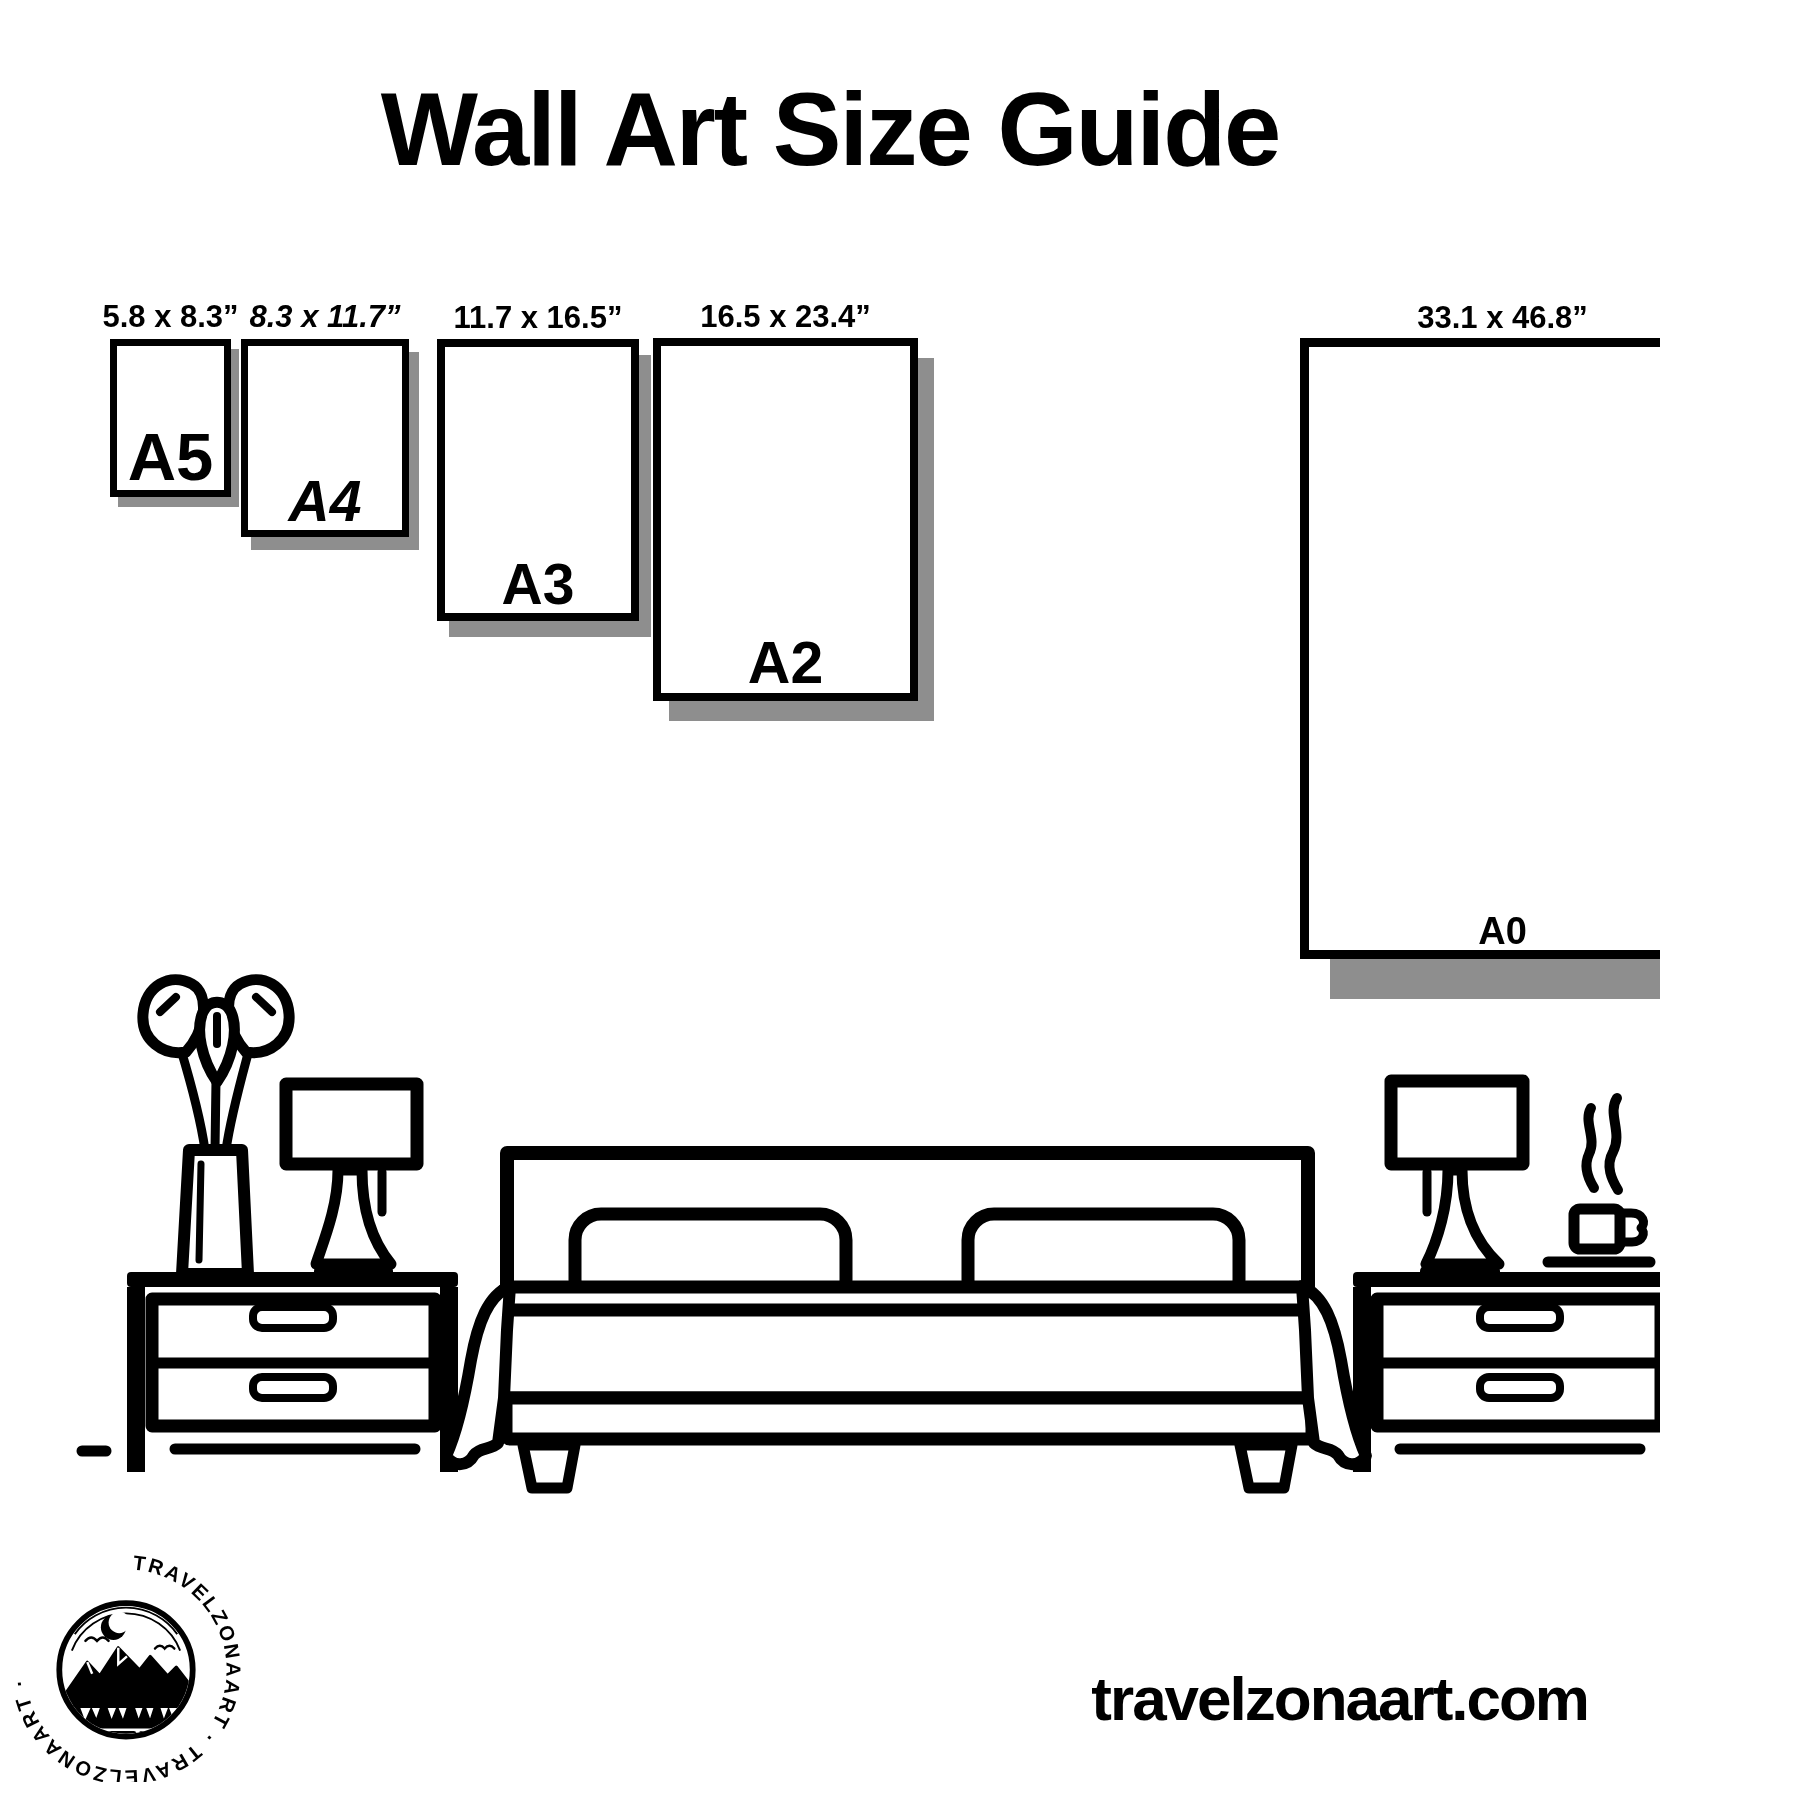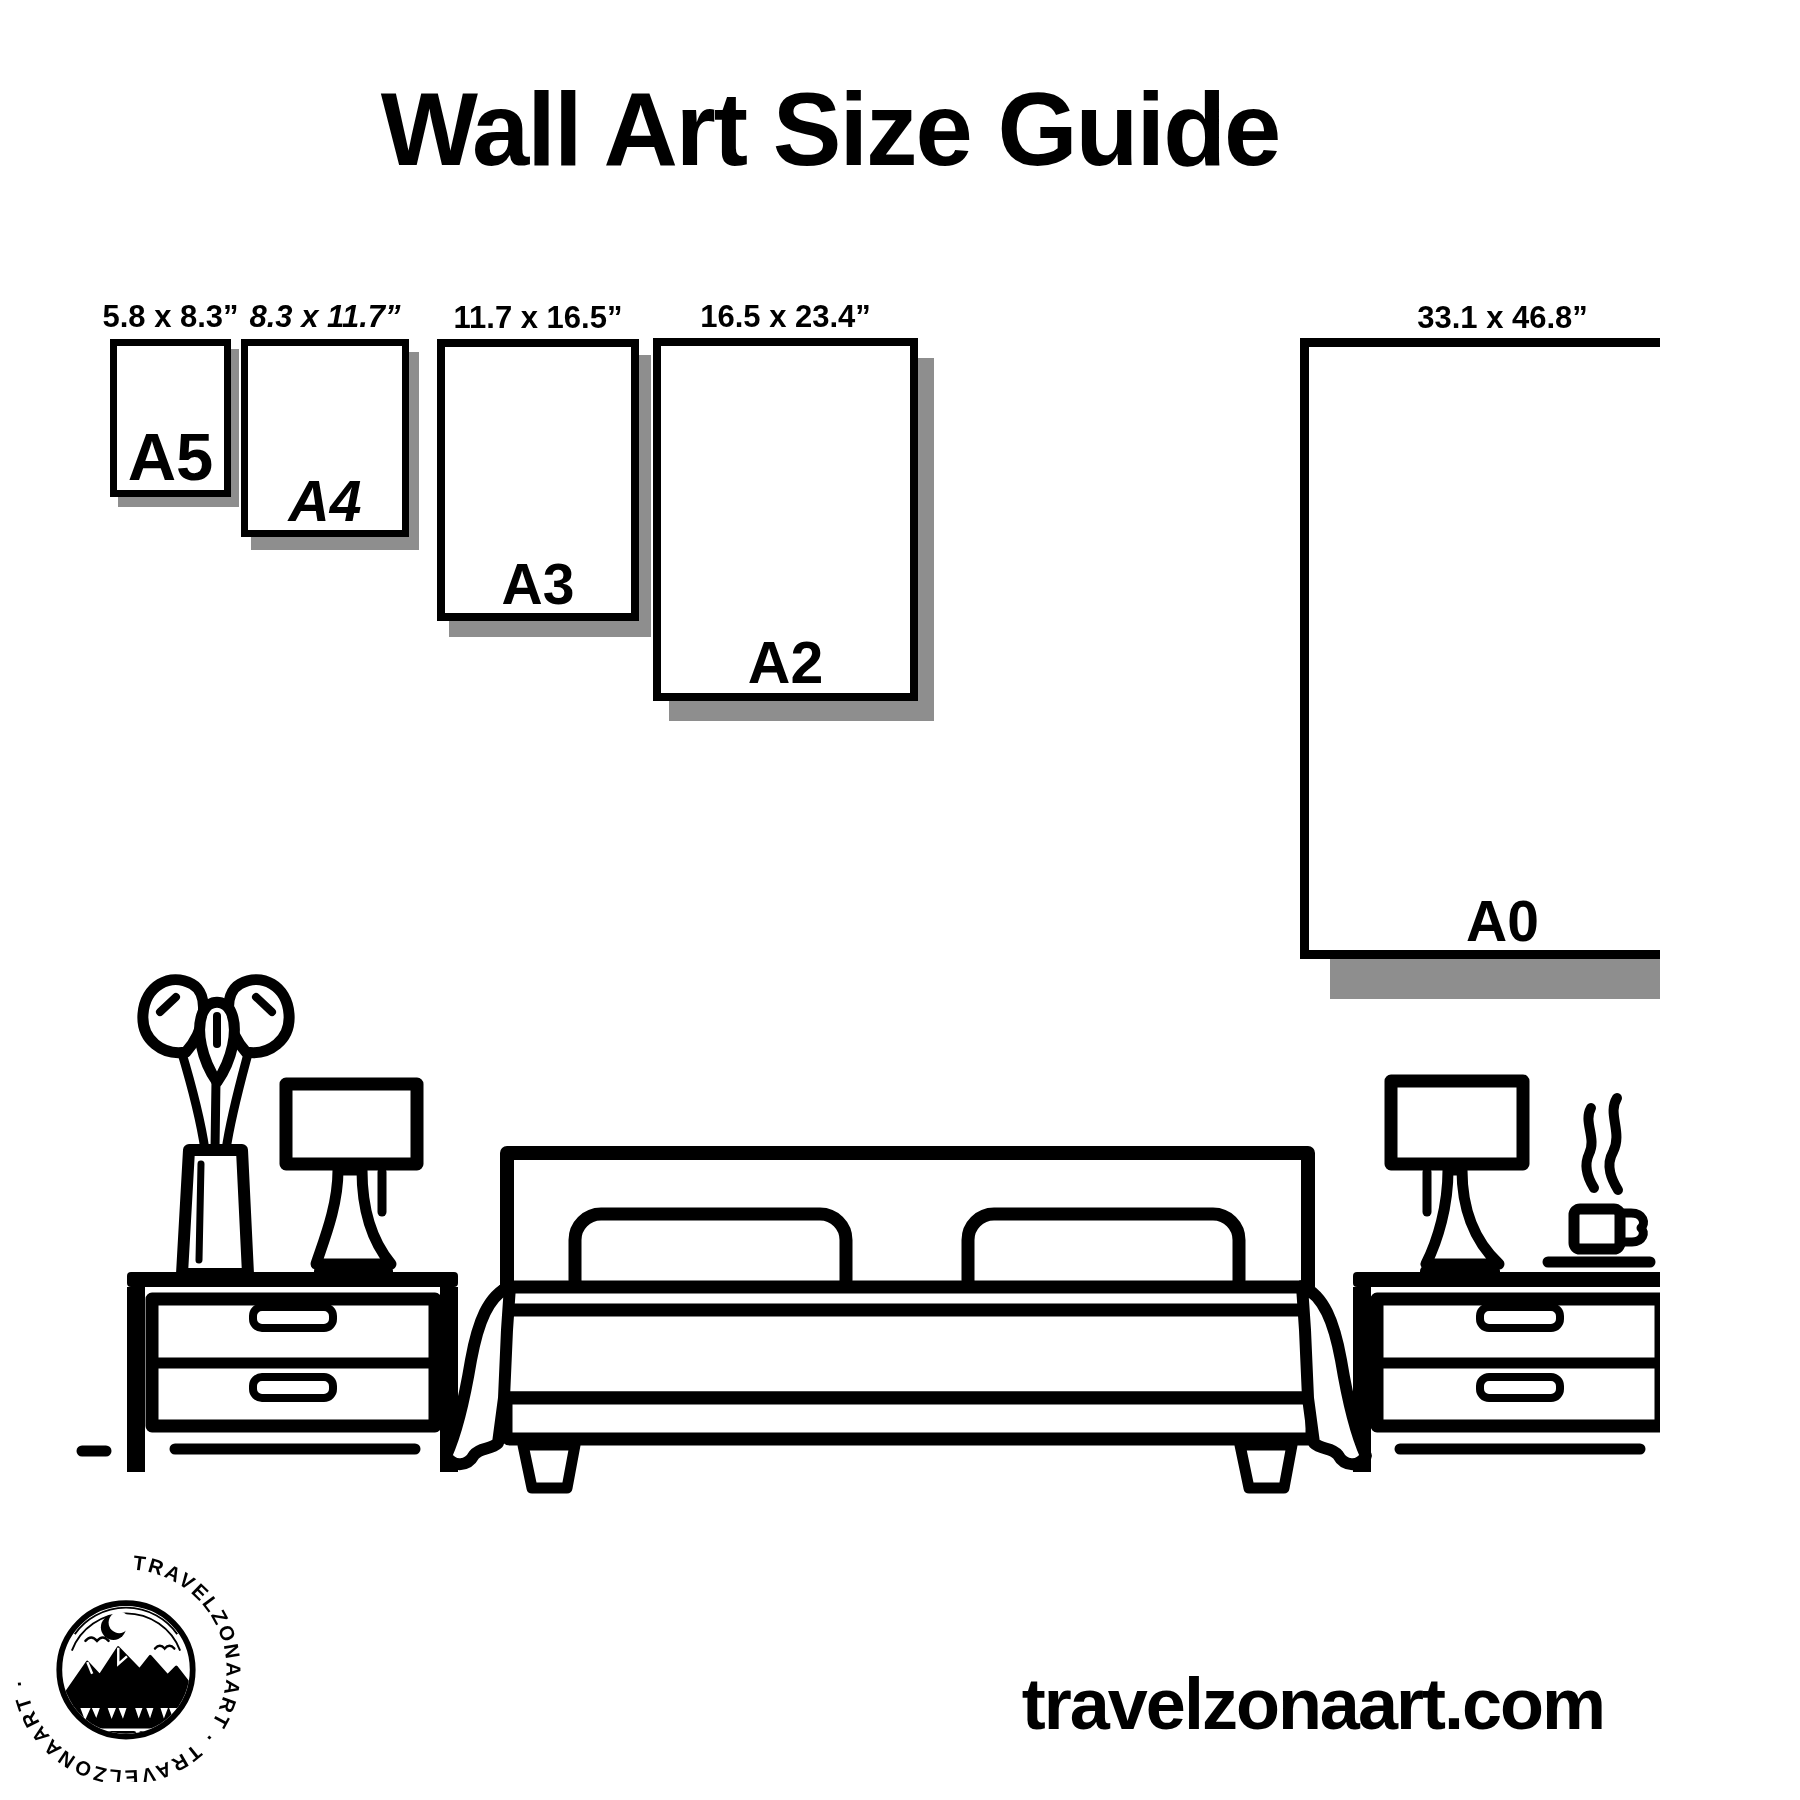--- a/index.html
+++ b/index.html
@@ -26,22 +26,22 @@
     position:absolute;left:50%;bottom:calc(100% + 11px);transform:translateX(-50%);
     white-space:nowrap;font-size:31px;font-weight:700;letter-spacing:0px;
   }
   .scene{position:absolute;left:40px;top:960px;width:1720px;height:540px;color:var(--ink);}
   .scene .ln{stroke:currentColor;stroke-linecap:round;stroke-linejoin:round;fill:none;}
   .scene .outl{stroke:currentColor;stroke-linejoin:round;fill:var(--paper);}
   .scene .solid{fill:currentColor;stroke:none;}
   .logo{position:absolute;left:10px;top:1550px;width:232px;height:232px;color:var(--ink);}
   .logo text{font-family:"Liberation Sans", sans-serif;font-weight:700;font-size:21px;letter-spacing:2.4px;fill:currentColor;}
   .website{
-    position:absolute;top:1668px;right:56px;
-    font-size:72px;font-weight:700;letter-spacing:-2px;line-height:1;
+    position:absolute;top:1668px;right:72px;
+    font-size:62px;font-weight:700;letter-spacing:-2px;line-height:1;
   }
 </style>
 </head>
 <body>
 
 <div class="canvas">
 
   <div class="title">Wall Art Size Guide</div>
 
   <div class="frame" style="left:110px;top:339px;width:107px;height:144px;border-width:7px;box-shadow:8px 10px 0 var(--shadow);">
@@ -60,21 +60,21 @@
   </div>
 
   <div class="frame" style="left:653px;top:338px;width:249px;height:347px;border-width:8px;box-shadow:16px 20px 0 var(--shadow);">
     <div class="flabel">16.5 x 23.4”</div>
     <span class="letter" style="font-size:59px;">A2</span>
   </div>
 
 
   <div class="frame" style="left:1300px;top:338px;width:387px;height:603px;border-width:9px;box-shadow:30px 40px 0 var(--shadow);">
     <div class="flabel">33.1 x 46.8”</div>
-    <span class="letter" style="font-size:57px;">A0</span>
+    <span class="letter" style="font-size:38px;">A0</span>
   </div>
 
   <svg class="scene" viewBox="40 960 1720 540" xmlns="http://www.w3.org/2000/svg">
 
     <g>
       <path class="ln" stroke-width="9" d="M382,1172 L382,1212"></path>
       <path class="outl" stroke-width="11" d="M338,1170 C338,1206 324,1240 316,1264 L391,1264 C371,1240 362,1206 362,1170 Z"></path>
       <rect class="solid" x="314" y="1266" width="79" height="13" rx="5"></rect>
       <rect class="outl" stroke-width="13" x="286" y="1084" width="131" height="80"></rect>
     </g>

